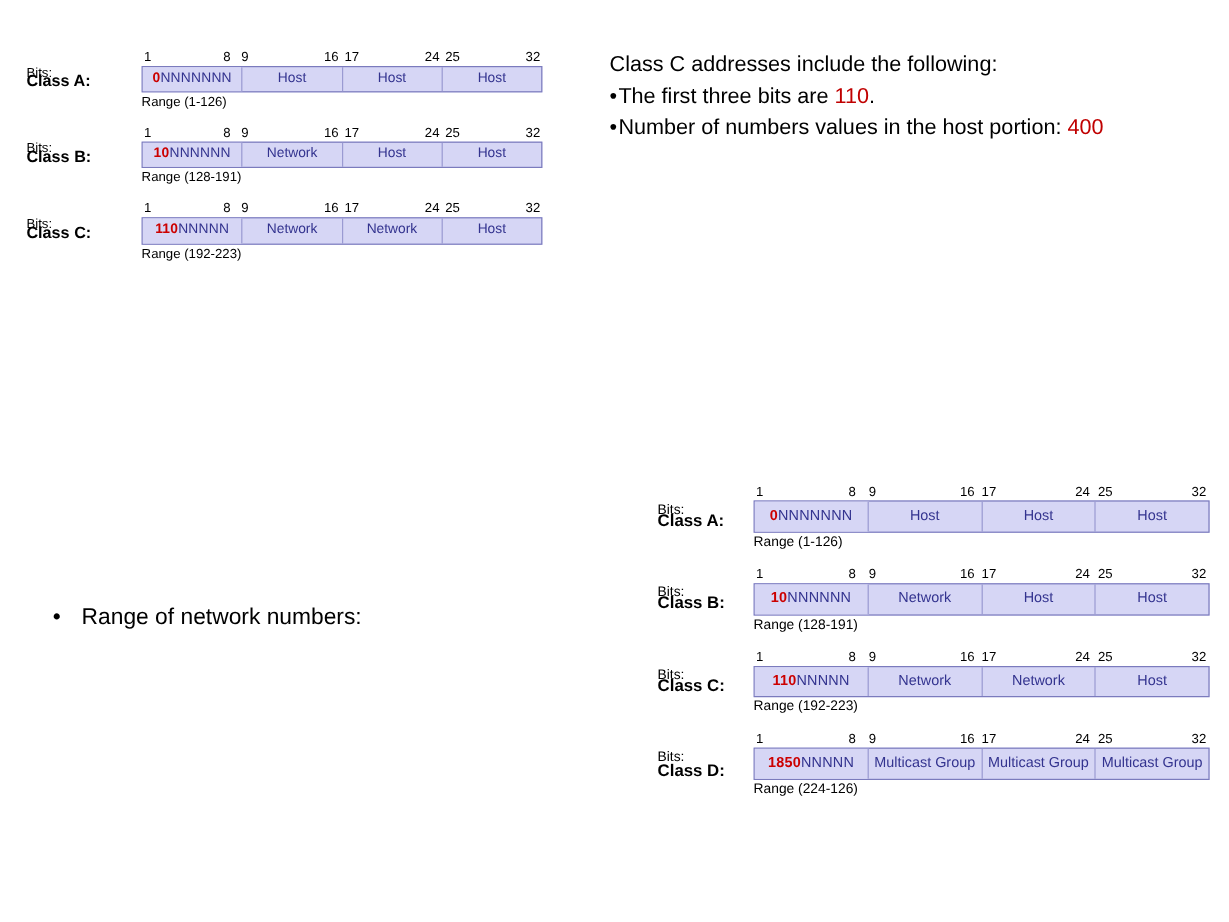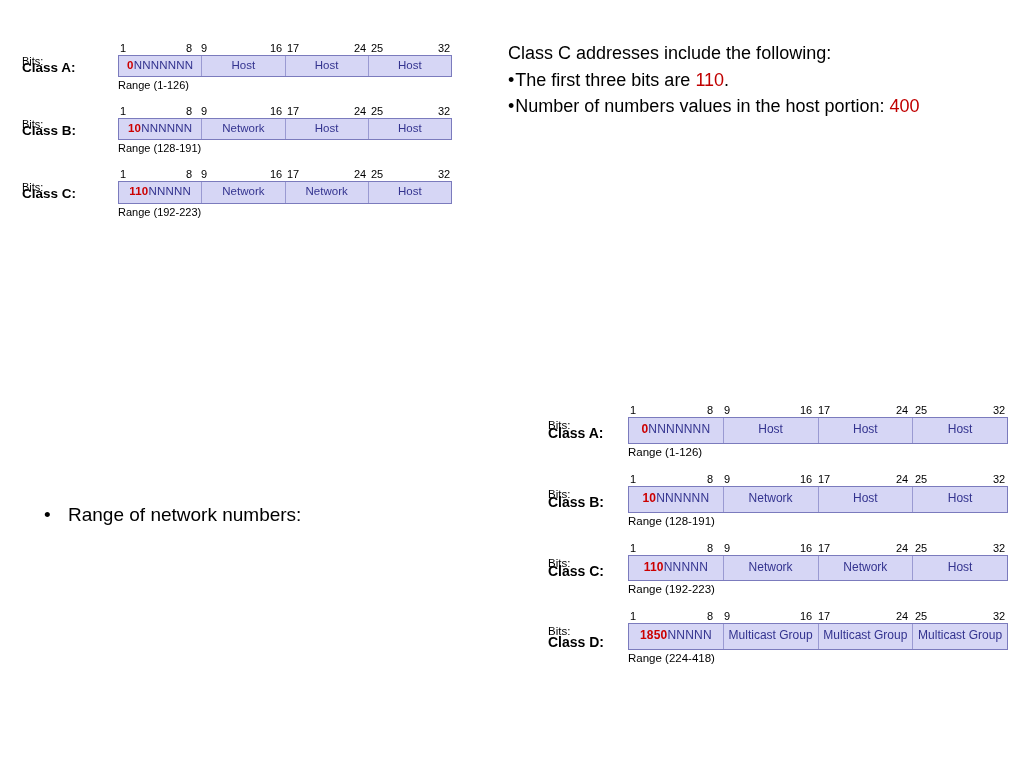--- a/index.html
+++ b/index.html
@@ -322,17 +322,17 @@
         <span style="left:268px;">24</span>
         <span style="left:287px;">25</span>
         <span style="left:365px;">32</span>
       </div>
       <div class="octets">
         <div class="octet bitfield"><span class="pfx">1850</span><span class="rest">NNNNN</span></div>
         <div class="octet">Multicast Group</div>
         <div class="octet">Multicast Group</div>
         <div class="octet">Multicast Group</div>
       </div>
-      <div class="range-label">Range (224-418)</div>
+      <div class="range-label">Range (224-126)</div>
     </div>
   </div>
 
 </div>
 
 </body></html>

